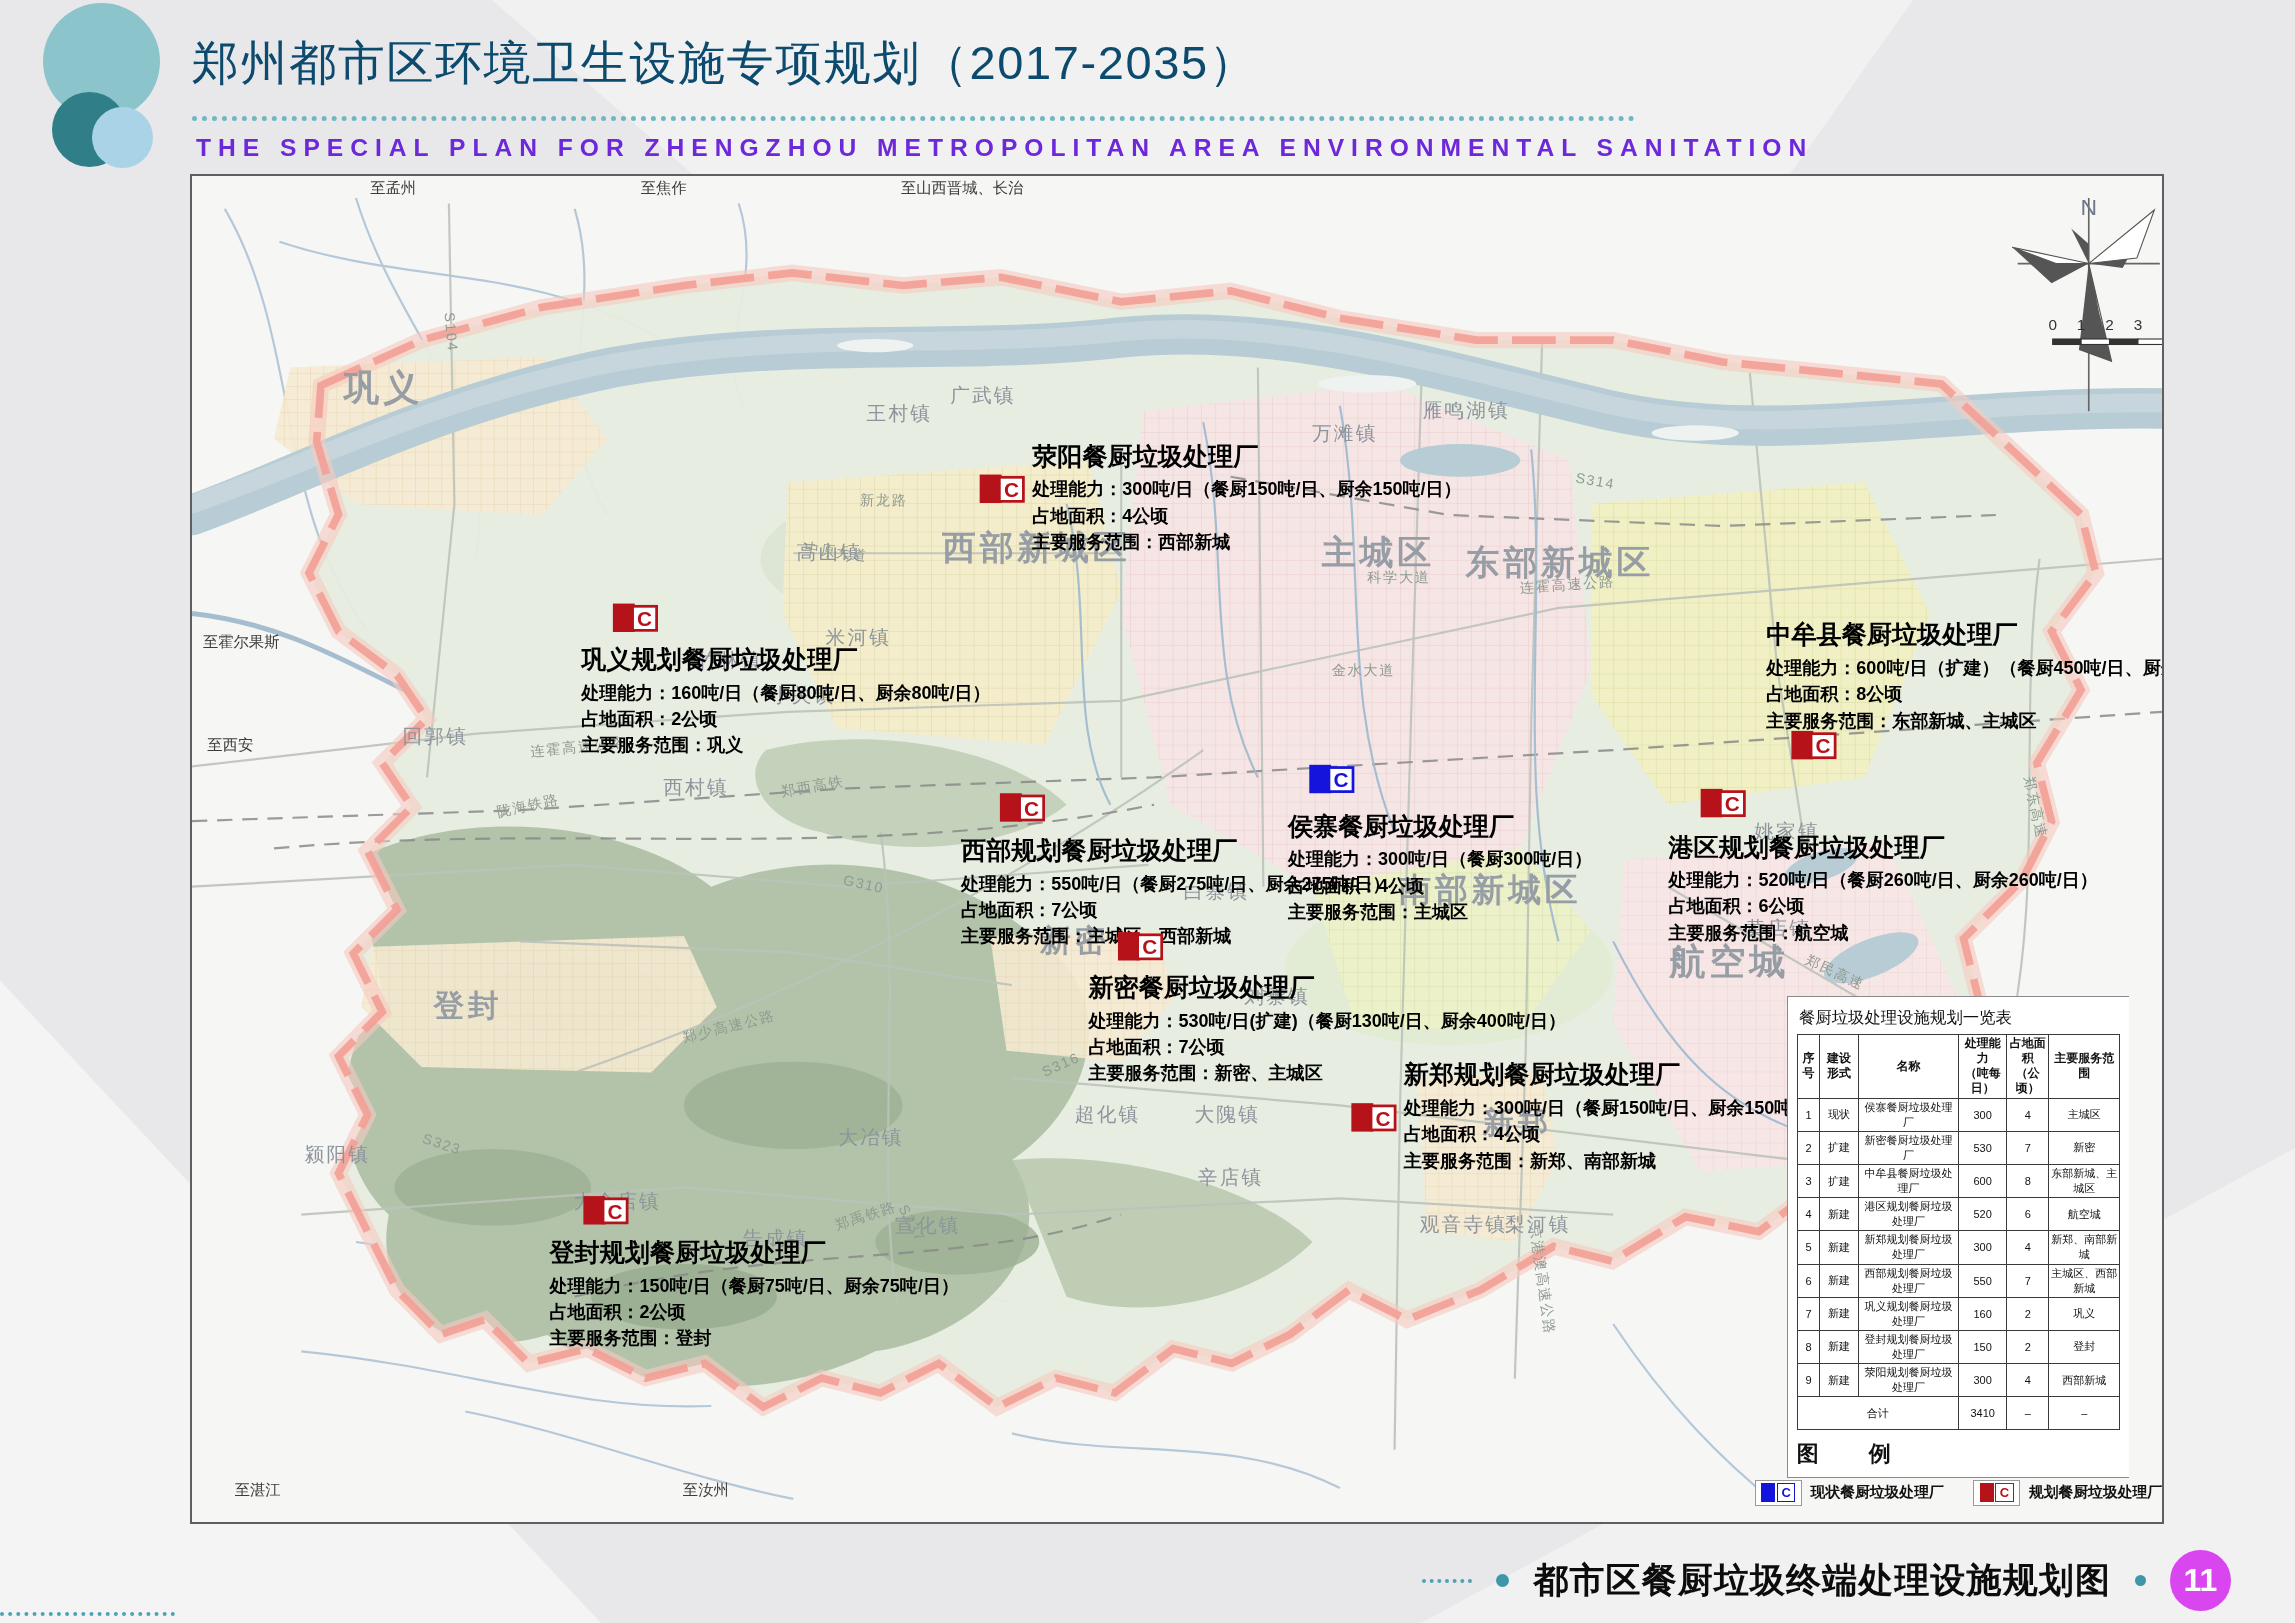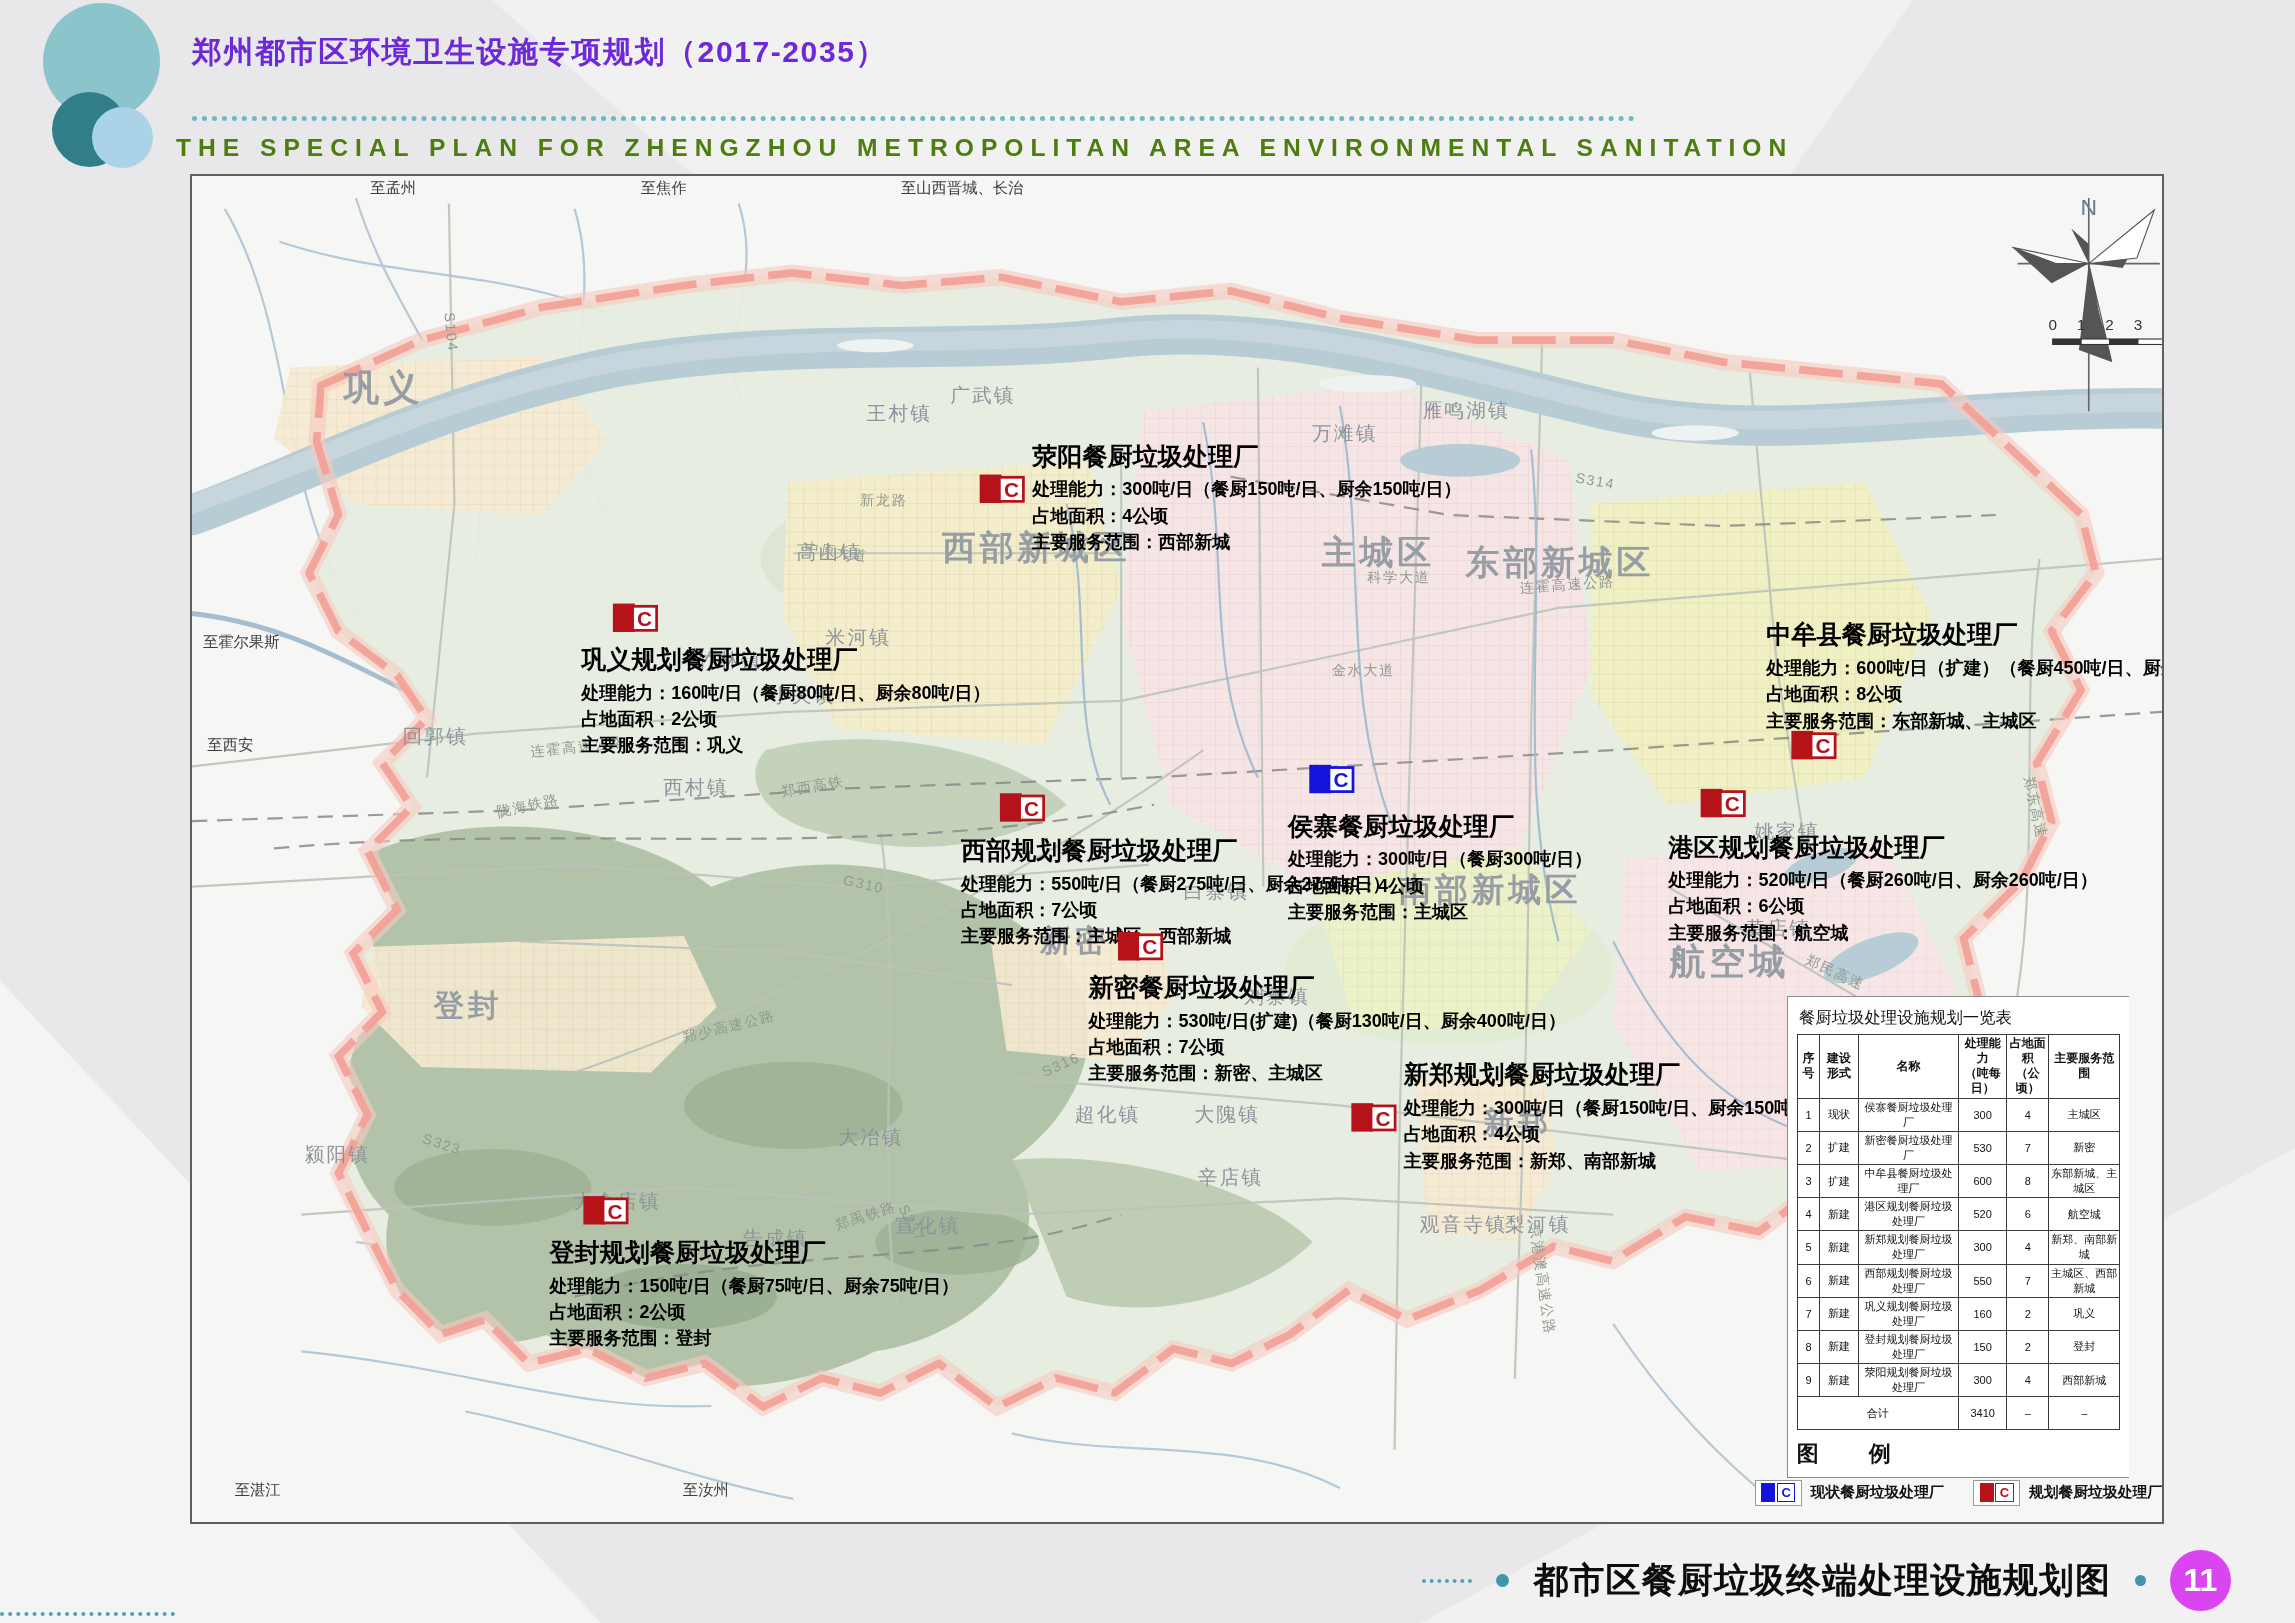--- a/index.html
+++ b/index.html
@@ -13,26 +13,26 @@
   #poly3{left:1421px;top:1148px;width:874px;height:475px;background:rgba(255,255,255,.4);
          clip-path:polygon(100% 0,100% 100%,0 100%);}
 
   
   .logo-c{position:absolute;border-radius:50%;}
   #logo1{left:43px;top:3.3px;width:117px;height:117px;background:#8cc4cc;}
   #logo2{left:52px;top:92px;width:75px;height:75px;background:#2f7e88;}
   #logo3{left:92px;top:107px;width:61px;height:61px;background:#abd3e8;}
 
   
-  #page-title{position:absolute;left:192px;top:32px;font-size:30px;font-weight:700;
-      color:#6d28d9;letter-spacing:1.6px;white-space:nowrap;}
+  #page-title{position:absolute;left:192px;top:32px;font-size:47px;font-weight:400;
+      color:#0c4a6e;letter-spacing:1.6px;white-space:nowrap;}
   #dotline{position:absolute;left:192px;top:116px;width:1443px;height:0;
       border-top:5.5px dotted #6fb7c3;}
-  #page-subtitle{position:absolute;left:176px;top:134px;font-size:24.6px;font-weight:700;
-      color:#4d7c0f;letter-spacing:7px;white-space:nowrap;}
+  #page-subtitle{position:absolute;left:196px;top:134px;font-size:24.6px;font-weight:700;
+      color:#6d28d9;letter-spacing:7px;white-space:nowrap;}
 
   
   #map-frame{position:absolute;left:190px;top:174px;width:1970px;height:1346px;
       background:#f6f6f4;border:2.2px solid #5f5f5f;box-sizing:content-box;}
   #map-svg{position:absolute;left:0;top:0;}
 
   
   #panel{position:absolute;left:1595px;top:820px;width:342px;height:482px;
       background:#ffffff;border:1.1px solid #8a8a8a;border-right:none;box-sizing:border-box;
       padding:7.7px 8.7px;}

